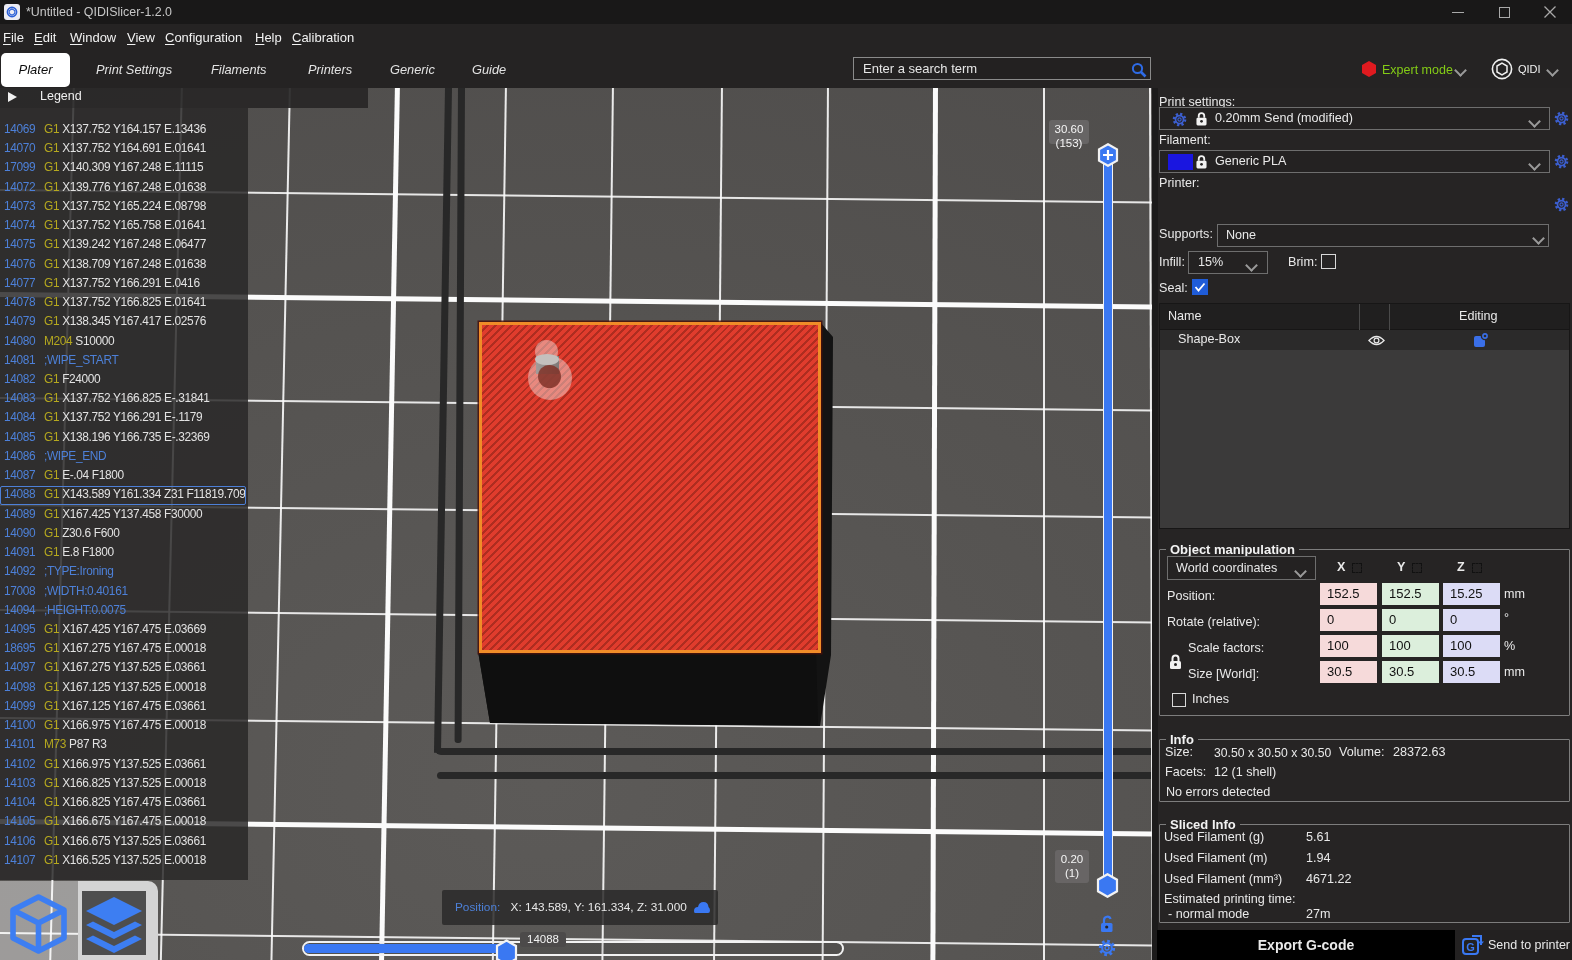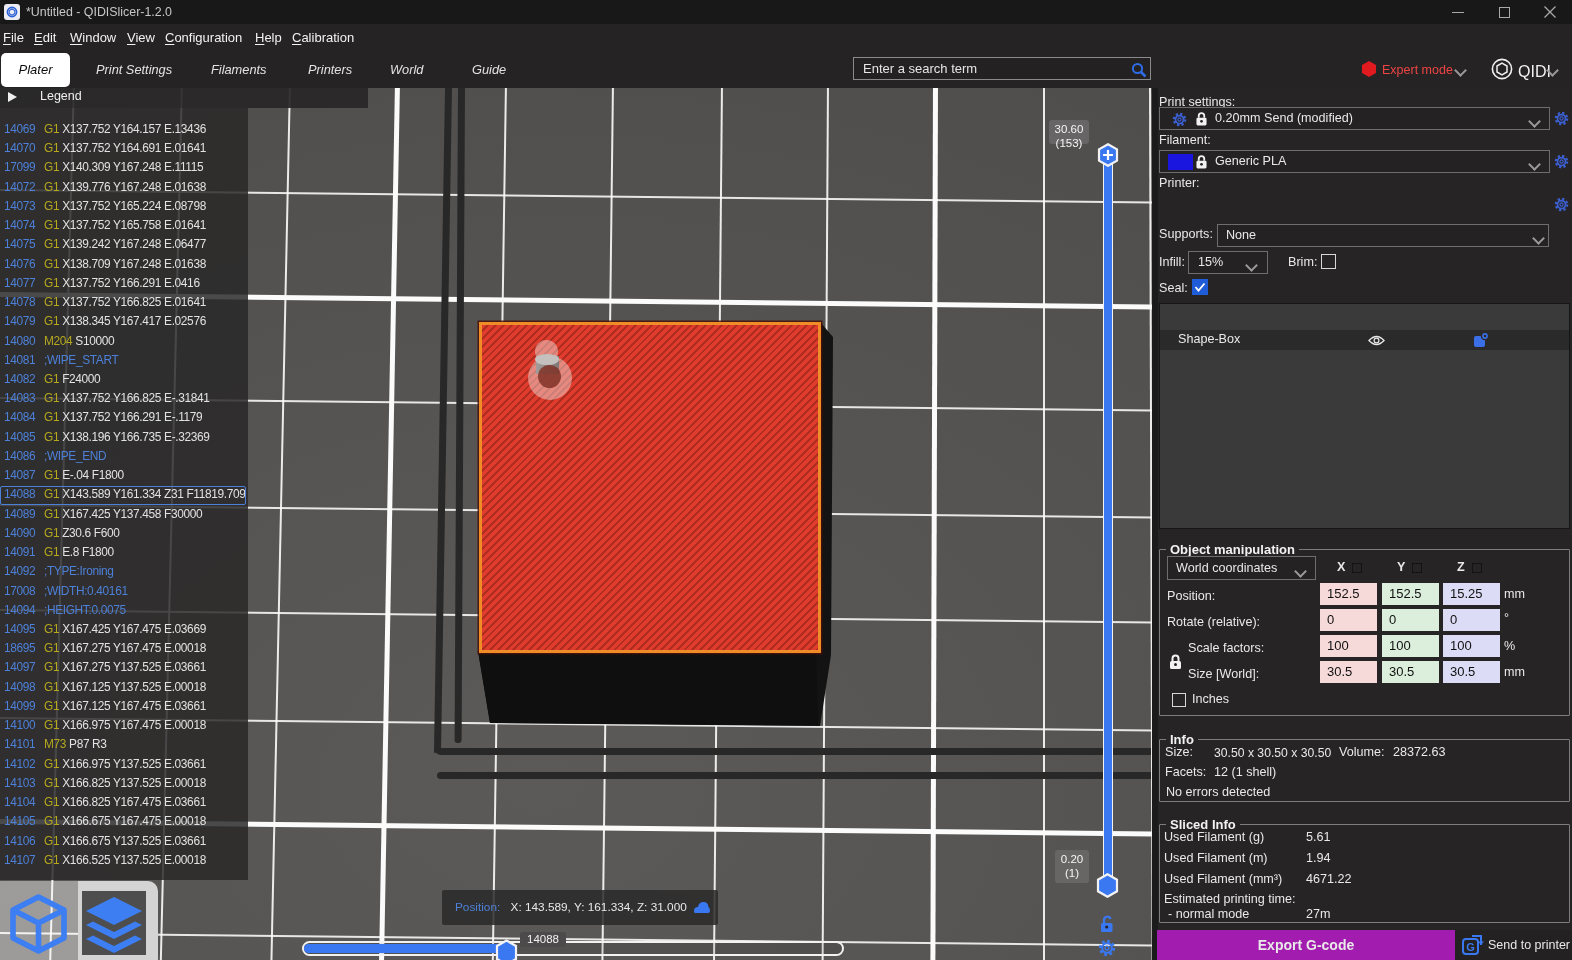--- a/index.html
+++ b/index.html
@@ -104,37 +104,37 @@
     <span class="menu" style="left:165px"><u>C</u>onfiguration</span>
     <span class="menu" style="left:255px"><u>H</u>elp</span>
     <span class="menu" style="left:292px"><u>C</u>alibration</span>
   </div>
 
   <div class="abs" id="tabrow">
     <div class="abs" id="plater">Plater</div>
     <span class="tab" style="left:96px">Print Settings</span>
     <span class="tab" style="left:211px">Filaments</span>
     <span class="tab" style="left:308px">Printers</span>
-    <span class="tab" style="left:390px">World</span>
+    <span class="tab" style="left:390px">Generic</span>
     <span class="tab" style="left:472px">Guide</span>
   </div>
   <div class="abs" id="search">Enter a search term</div>
   <svg class="abs" style="left:1131px;top:62px" width="16" height="16" viewBox="0 0 16 16">
     <circle cx="6.5" cy="6.5" r="4.6" fill="none" stroke="#2e6be6" stroke-width="2"></circle>
     <path d="M10 10 L14.5 14.5" stroke="#2e6be6" stroke-width="2.6"></path>
   </svg>
   <div class="abs" style="left:1362px;top:61px;width:14px;height:16px;background:#e01a1f;
        clip-path:polygon(50% 0,100% 25%,100% 75%,50% 100%,0 75%,0 25%)"></div>
-  <span class="abs" style="left:1382px;top:63px;font-size:12.5px;color:#ef4444">Expert mode</span>
+  <span class="abs" style="left:1382px;top:63px;font-size:12.5px;color:#84cc16">Expert mode</span>
   <div class="abs chev" style="left:1456px;top:64px"></div>
   <svg class="abs" style="left:1491px;top:58px" width="22" height="22" viewBox="0 0 22 22">
     <circle cx="11" cy="11" r="9.6" fill="none" stroke="#f0f0f0" stroke-width="1.6"></circle>
     <path d="M11 5.2 L16 8 L16 14 L11 16.8 L6 14 L6 8 Z" fill="none" stroke="#f0f0f0" stroke-width="1.5"></path>
   </svg>
-  <span class="abs" style="left:1518px;top:63px;font-size:16px;color:#f2f2f2">QIDI</span>
+  <span class="abs" style="left:1518px;top:63px;font-size:11px;color:#f2f2f2">QIDI</span>
   <div class="abs chev" style="left:1548px;top:64px"></div>
 
   <div class="abs" id="viewport">
 
     <div class="gv" style="left:73px; transform:rotate(1.55deg)"></div>
     <div class="gv" style="left:181px; transform:rotate(1.38deg)"></div>
     <div class="gv" style="left:289px; transform:rotate(1.21deg)"></div>
     <div class="gv major" style="left:395px; transform:rotate(1.04deg)"></div>
     <div class="gv" style="left:505px; transform:rotate(0.86deg)"></div>
     <div class="gv" style="left:612px; transform:rotate(0.69deg)"></div>
@@ -327,20 +327,26 @@
     <span class="sb" style="left:130px;top:167px">Brim:</span>
     <div class="cb" style="left:163px;top:166px"></div>
     <span class="sb" style="left:1px;top:193px">Seal:</span>
     <div class="sb" style="left:34px;top:191px;width:16px;height:16px;background:#1f5cd8">
       <svg width="16" height="16" viewBox="0 0 16 16">
           <path d="M3.5 8 L6.5 11.5 L12.5 4.5" fill="none" stroke="#fff" stroke-width="1.8"></path>
         </svg>
     </div>
 
     <div class="sb" style="left:1px;top:215px;width:411px;height:226px;background:#3b3a3a;border:1px solid #171616"></div>
+    <div class="sb" style="left:1px;top:215px;width:411px;height:27px;background:#201f1f;border:1px solid #171616">
+      <span style="position:absolute;left:8px;top:5px">Name</span>
+      <span style="position:absolute;left:299px;top:5px">Editing</span>
+      <div style="position:absolute;left:199px;top:0;width:1px;height:26px;background:#4a4a4a"></div>
+      <div style="position:absolute;left:229px;top:0;width:1px;height:26px;background:#4a4a4a"></div>
+    </div>
     <div class="sb" style="left:2px;top:242px;width:409px;height:20px;background:#2b2a2a">
       <span style="position:absolute;left:18px;top:2px">Shape-Box</span>
       <svg style="position:absolute;left:208px;top:5px" width="17" height="11" viewBox="0 0 17 11">
           <path d="M1 5.5 Q8.5 -2.5 16 5.5 Q8.5 13.5 1 5.5 Z" fill="none" stroke="#e8e8e8" stroke-width="1.4"></path>
           <circle cx="8.5" cy="5.5" r="2.4" fill="none" stroke="#e8e8e8" stroke-width="1.2"></circle>
         </svg>
       <svg style="position:absolute;left:313px;top:2px" width="16" height="16" viewBox="0 0 16 16">
           <rect x="1" y="4" width="11" height="11" rx="2" fill="#3a6fe8"></rect>
           <circle cx="12" cy="4" r="3.6" fill="#3a6fe8" stroke="#2b2a2a" stroke-width="1.4"></circle>
           <circle cx="12" cy="4" r="1.3" fill="#2b2a2a"></circle>
@@ -407,21 +413,21 @@
     <span class="sb" style="left:6px;top:742px">Used Filament (g)</span>
     <span class="sb" style="left:148px;top:742px">5.61</span>
     <span class="sb" style="left:6px;top:763px">Used Filament (m)</span>
     <span class="sb" style="left:148px;top:763px">1.94</span>
     <span class="sb" style="left:6px;top:784px">Used Filament (mm³)</span>
     <span class="sb" style="left:148px;top:784px">4671.22</span>
     <span class="sb" style="left:6px;top:804px">Estimated printing time:</span>
     <span class="sb" style="left:10px;top:819px">- normal mode</span>
     <span class="sb" style="left:148px;top:819px">27m</span>
 
-    <div class="sb" style="left:-1px;top:842px;width:298px;height:30px;background:#a21caf;
+    <div class="sb" style="left:-1px;top:842px;width:298px;height:30px;background:#000000;
          font-weight:bold;font-size:14px;text-align:center;line-height:30px">Export G-code</div>
     <div class="sb" style="left:297px;top:842px;width:117px;height:30px;background:#232121">
       <svg style="position:absolute;left:6px;top:4px" width="23" height="23" viewBox="0 0 23 23">
         <rect x="2" y="5" width="15" height="15" rx="3" fill="none" stroke="#3a78f2" stroke-width="2"></rect>
         <text x="9.5" y="17" font-size="11" font-weight="bold" fill="#3a78f2" text-anchor="middle" font-family="Liberation Sans">G</text>
         <path d="M11 2 L20 2 L20 11" fill="none" stroke="#3a78f2" stroke-width="2"></path>
         <path d="M20 11 L17 7.5 L23 7.5 Z" fill="#3a78f2"></path>
       </svg>
       <span style="position:absolute;left:33px;top:8px;font-size:12.5px">Send to printer</span>
     </div>

